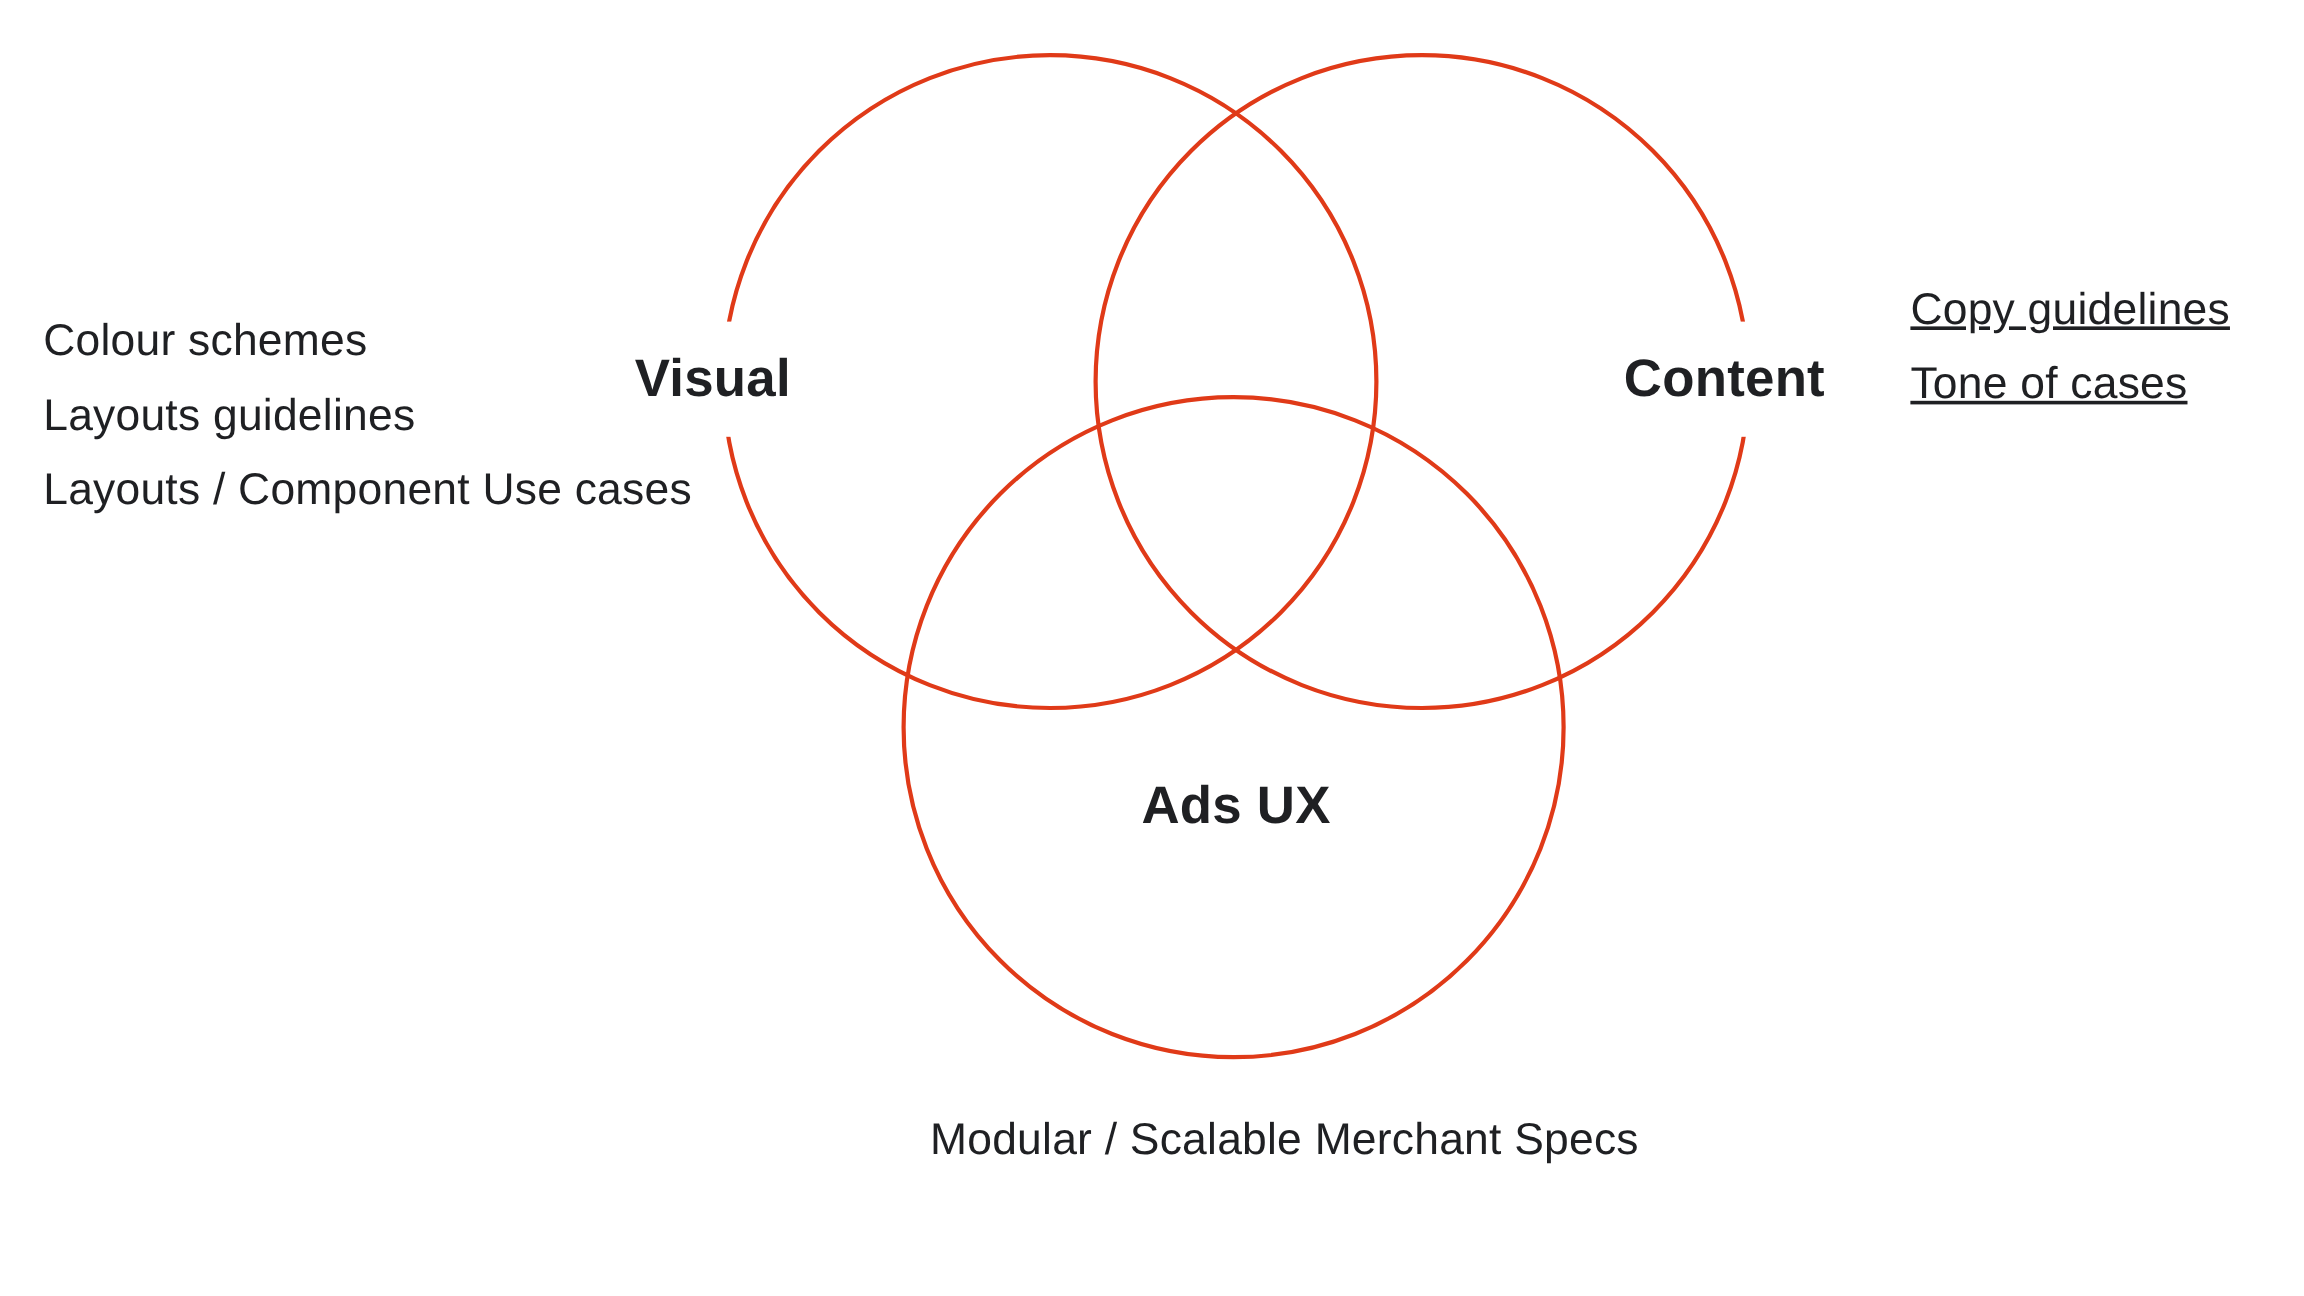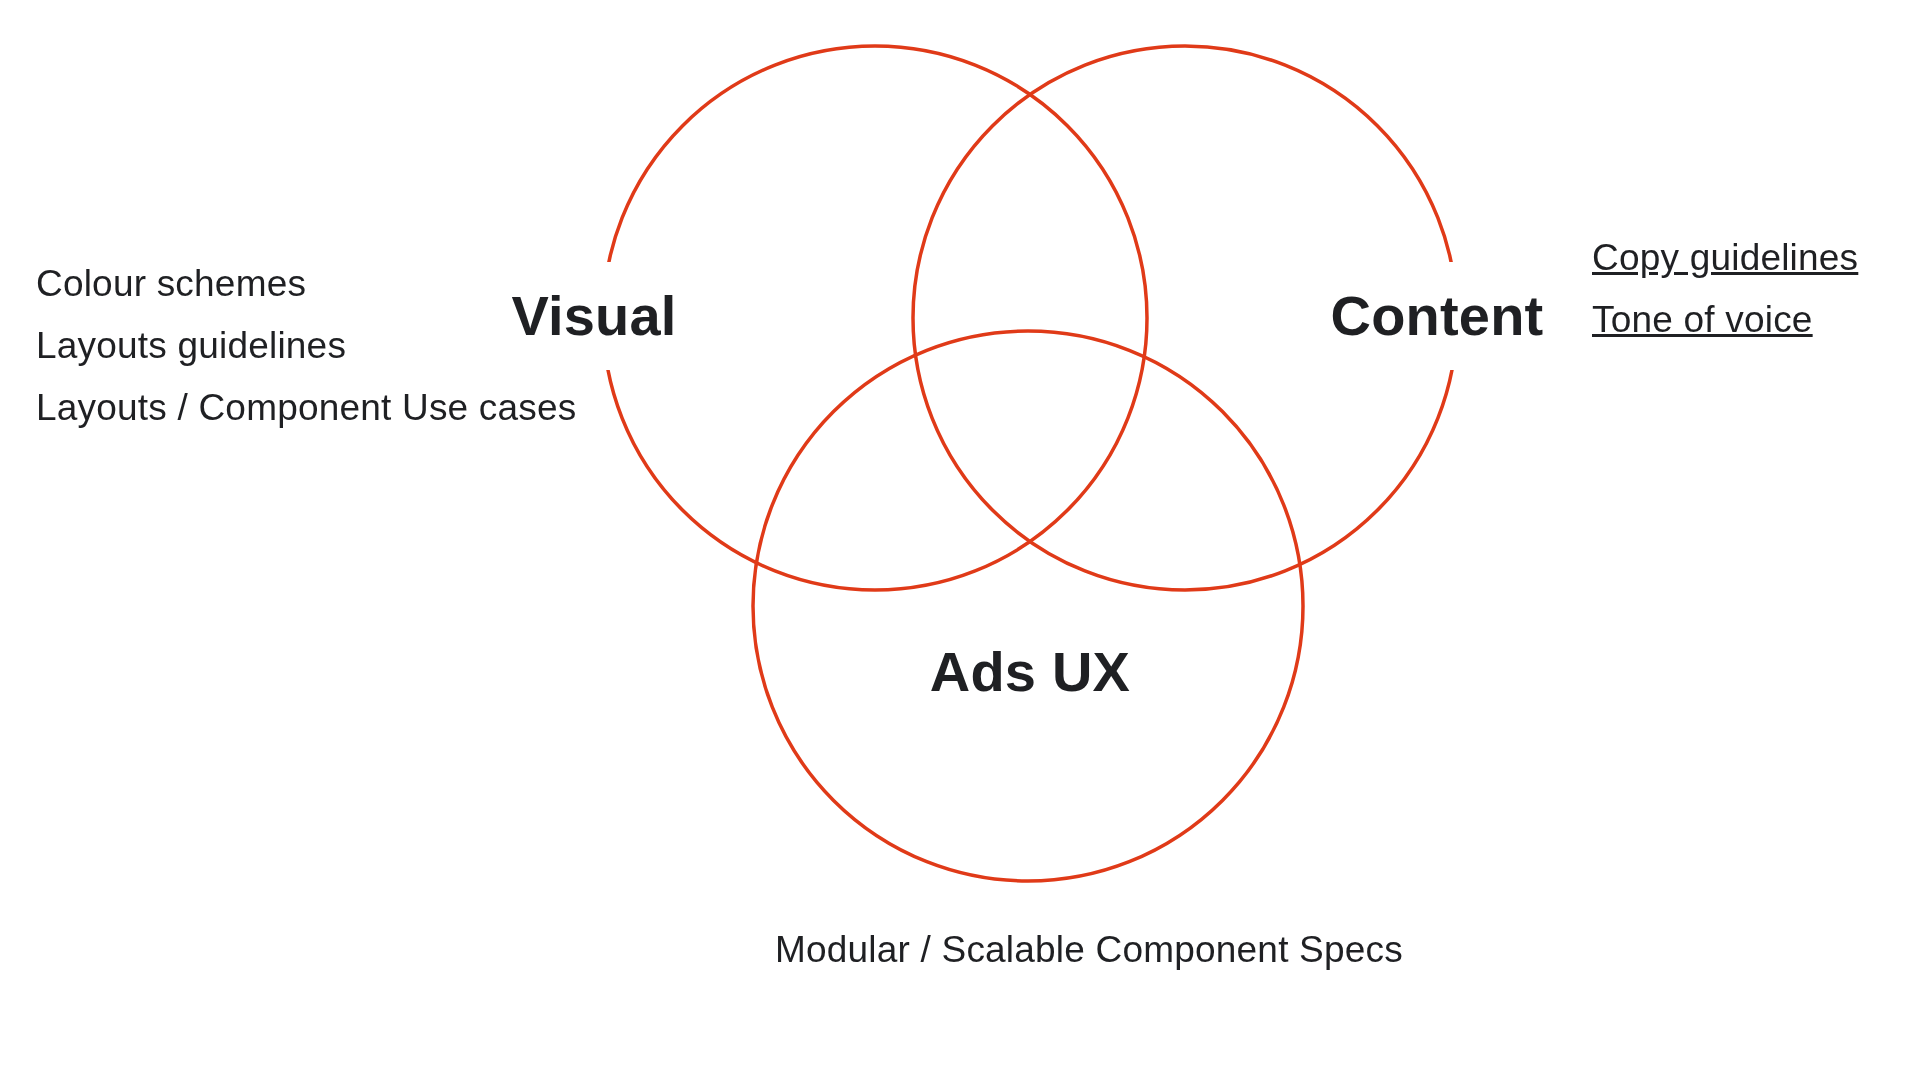--- a/index.html
+++ b/index.html
@@ -19,21 +19,21 @@
   }
   .venn-svg{position:absolute;left:0;top:0;width:1920px;height:1080px;}
   .venn-circle{
     fill:none;
     stroke:var(--stroke);
     stroke-width:var(--sw);
   }
   .circle-label{
     position:absolute;
     transform:translate(-50%,-50%);
-    font-size:56px;
+    font-size:44px;
     font-weight:700;
     line-height:1;
     letter-spacing:0.2px;
     white-space:nowrap;
     background:var(--bg);           
     padding:26px 12px;
   }
   .label-visual{left:594px;top:316px;}
   .label-content{left:1437px;top:316px;}
   .label-ads-ux{left:1030px;top:672px;padding:8px 10px;}
@@ -68,20 +68,20 @@
   <div class="circle-label label-ads-ux">Ads UX</div>
 
   <div class="note-block notes-left">
     <span class="note-line">Colour schemes</span>
     <span class="note-line">Layouts guidelines</span>
     <span class="note-line">Layouts / Component Use cases</span>
   </div>
 
   <div class="note-block notes-right">
     <span class="note-line">Copy guidelines</span>
-    <span class="note-line">Tone of voice</span>
+    <span class="note-line">Tone of cases</span>
   </div>
 
   <div class="note-block notes-bottom">
-    <span class="note-line">Modular / Scalable Component Specs</span>
+    <span class="note-line">Modular / Scalable Merchant Specs</span>
   </div>
 
 </div>
 
 </body></html>

